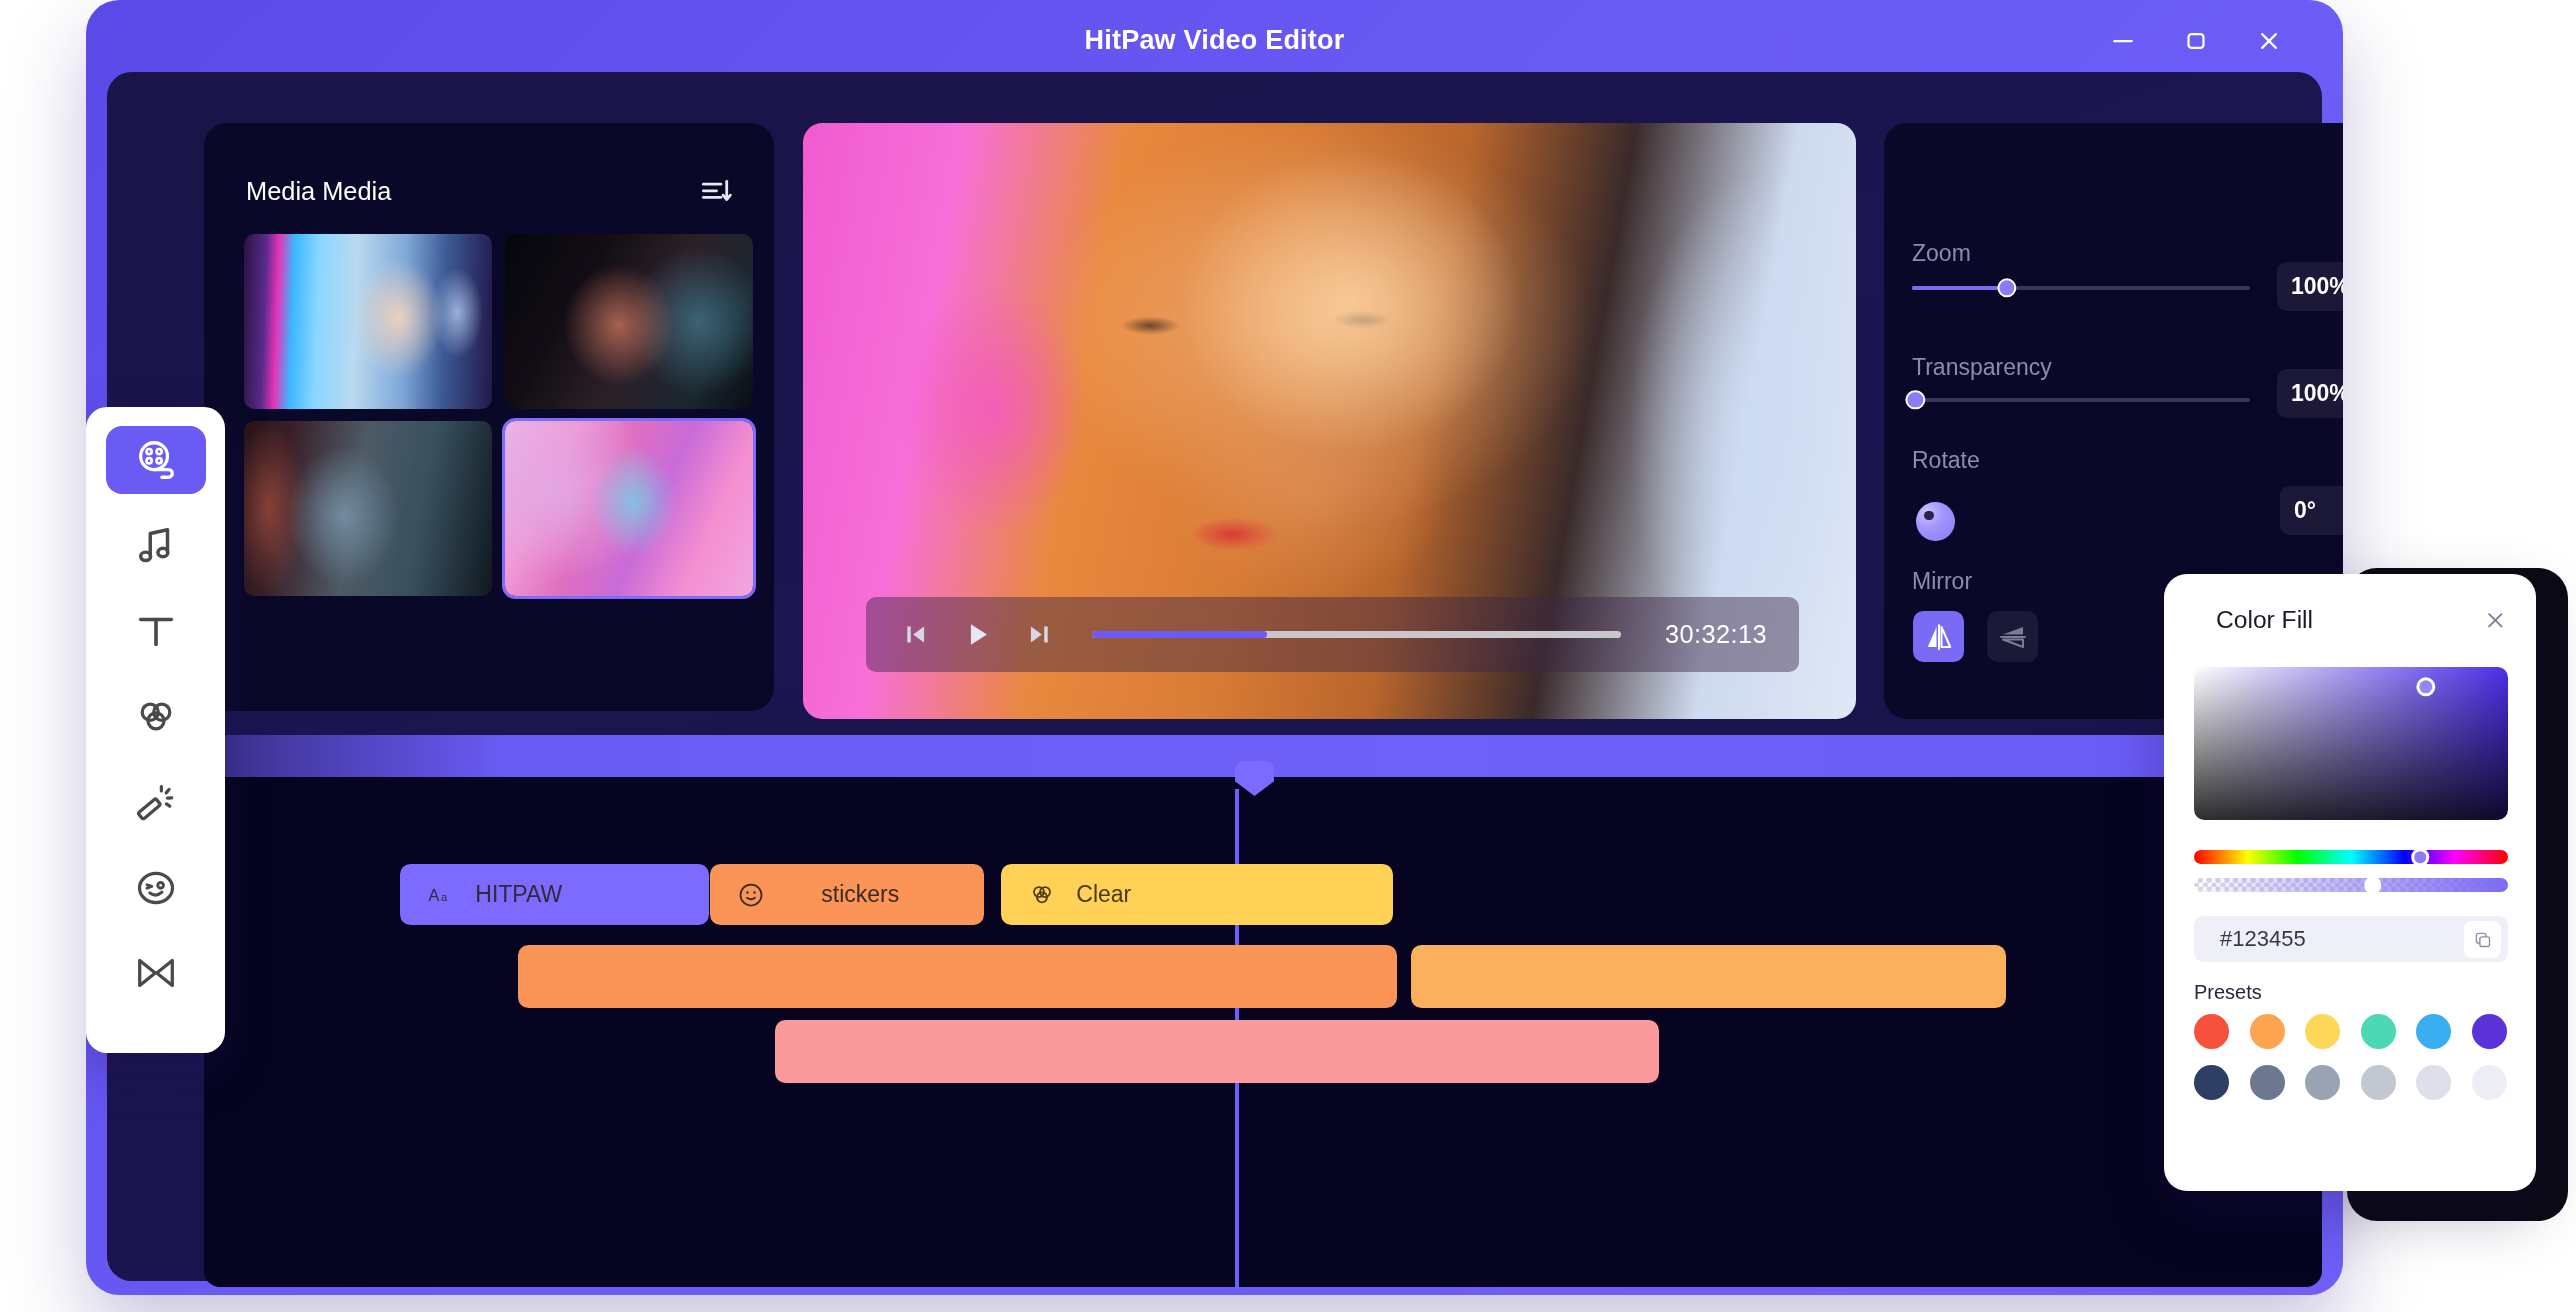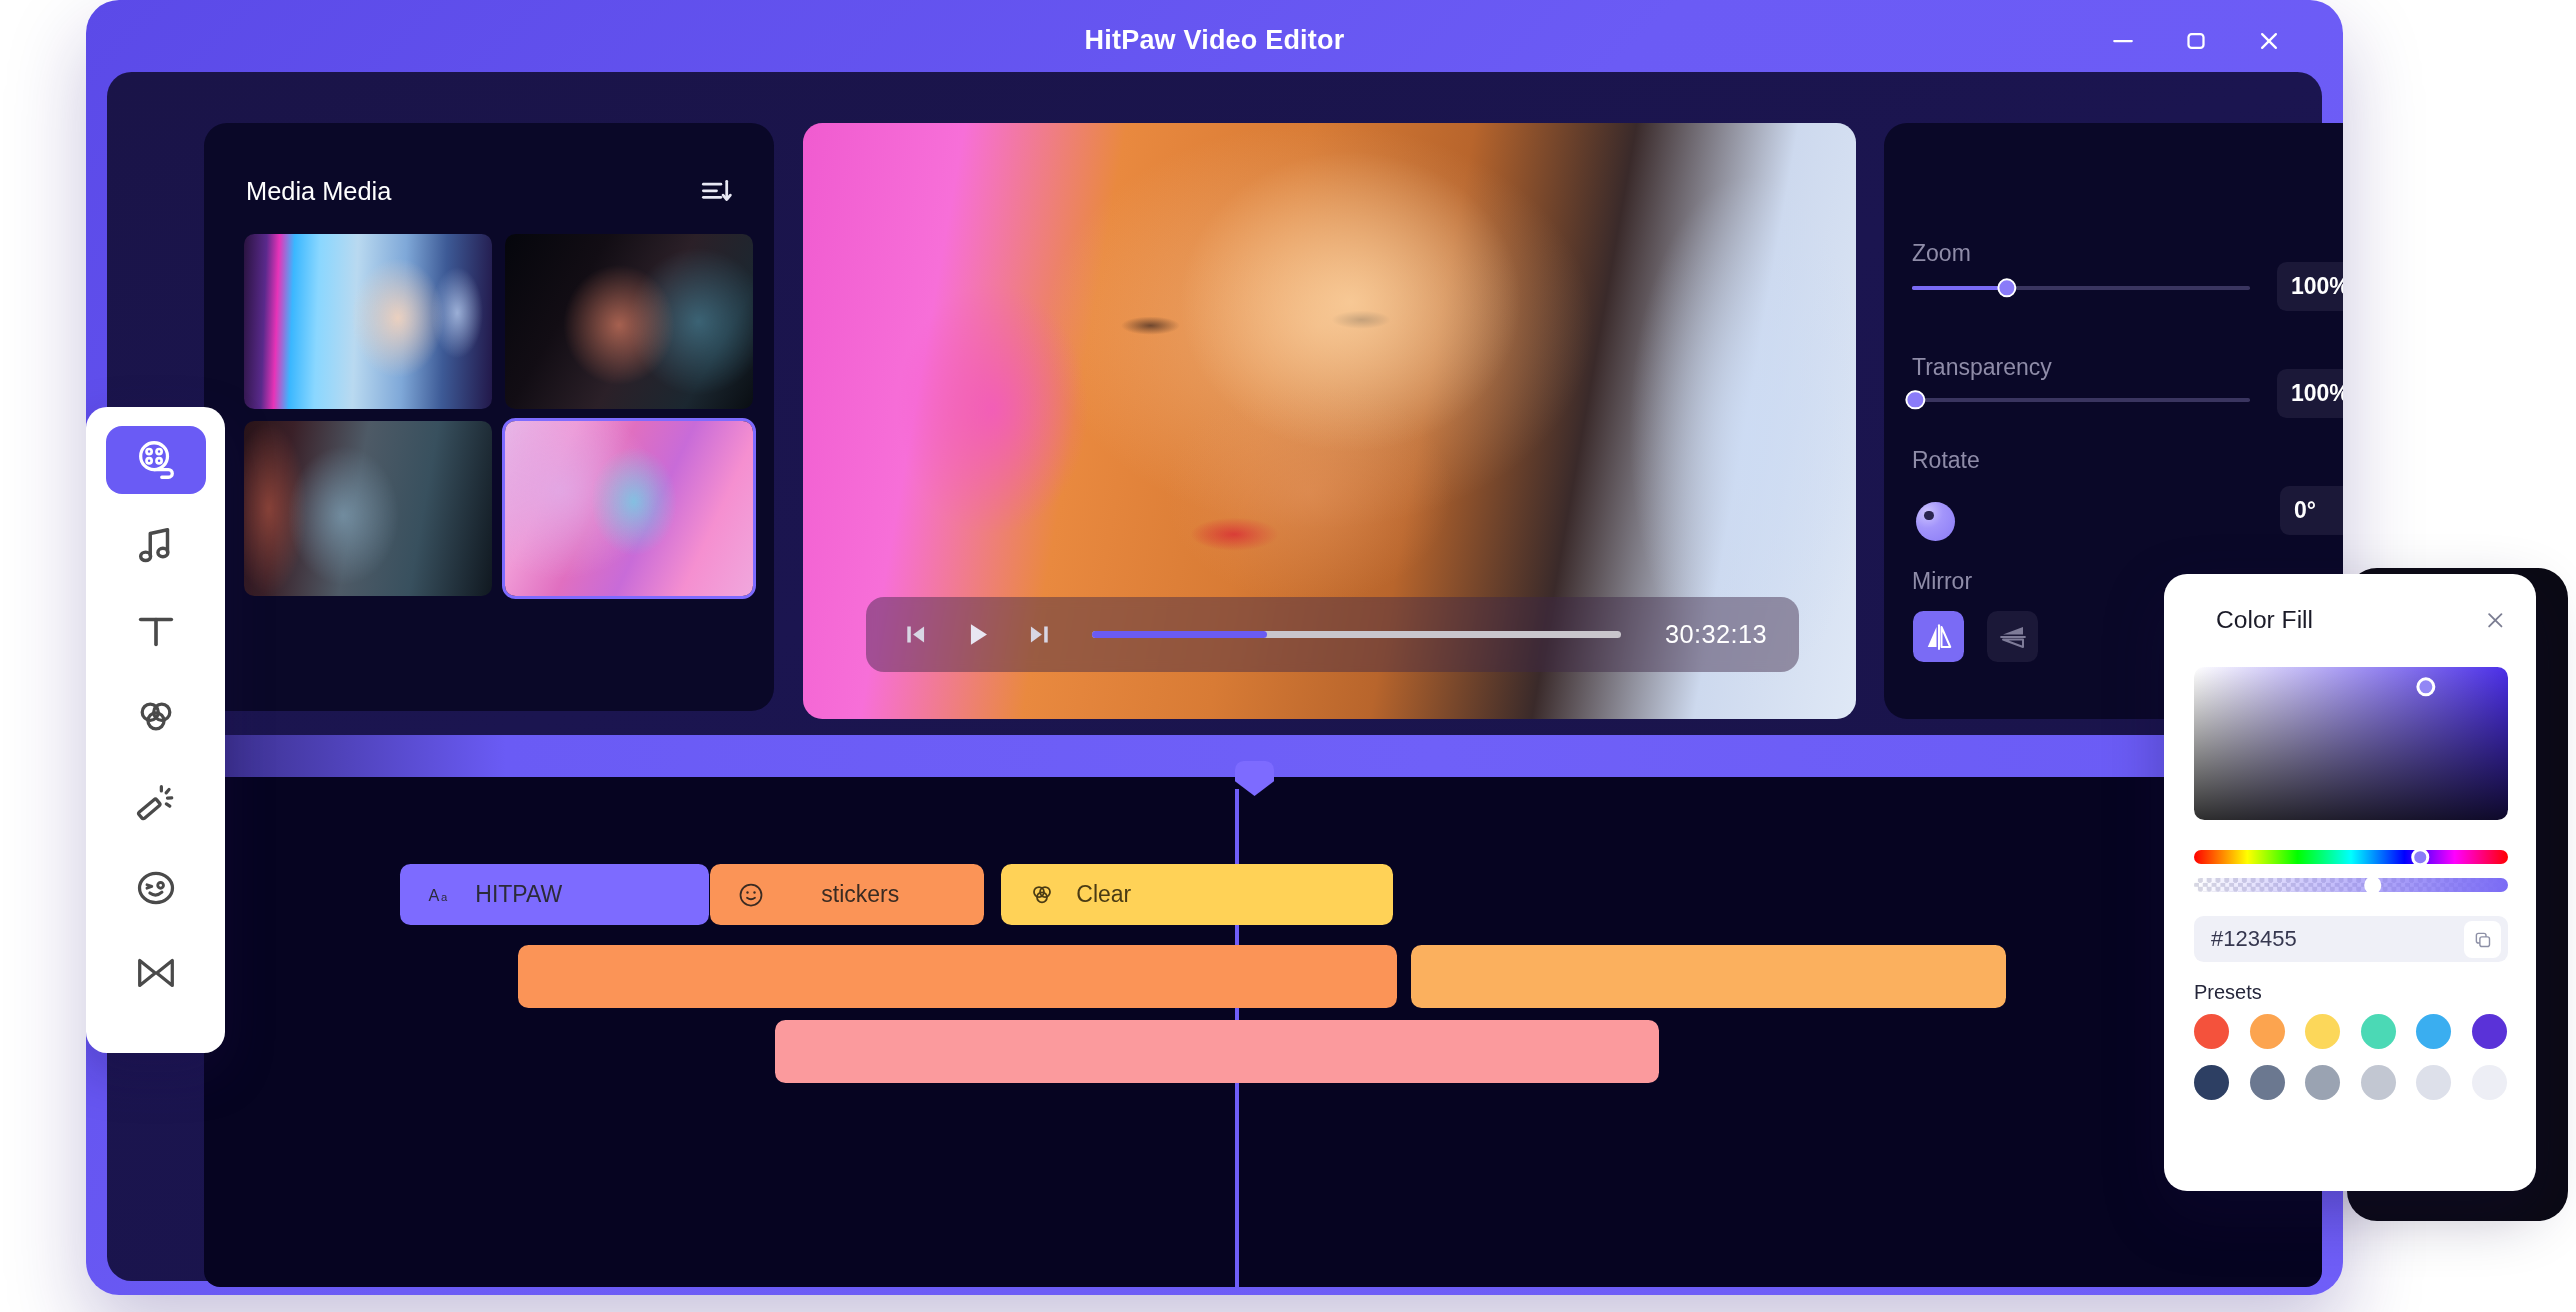--- a/index.html
+++ b/index.html
@@ -103,21 +103,21 @@
       radial-gradient(ellipse 6% 4% at 41% 69%, rgba(214,34,44,.95), transparent 70%),
       radial-gradient(ellipse 4% 2.2% at 33% 34%, rgba(70,45,35,.75), transparent 70%),
       radial-gradient(ellipse 4% 2.2% at 53% 33%, rgba(60,40,32,.8), transparent 70%),
       radial-gradient(ellipse 13% 30% at 18% 48%, rgba(243,84,196,.75), transparent 70%),
       radial-gradient(ellipse 16% 60% at 90% 52%, rgba(205,220,244,.85), transparent 72%);
   }
   .player-bar {
     position:absolute; left:63px; bottom:47px; width:933px; height:75px;
     background: rgba(60,40,70,.46);
     backdrop-filter: blur(5.3px);
-    border-radius:18px;
+    border-radius:10px;
     display:flex; align-items:center; padding:0 32px; gap:21px;
   }
   .pbtn { width:39px; height:39px; display:flex; align-items:center; justify-content:center; cursor:pointer; flex:none;}
   .prog-wrap { flex:1; height:7px; margin-left:14px; margin-right:23px; position:relative; cursor:pointer;}
   .prog-bg { position:absolute; inset:0; background:#c9c6cc; border-radius:3.5px; }
   .prog-fill { position:absolute; left:0; top:0; bottom:0; width:33%; background:#6a5bf2; border-radius:3.5px; }
   .timecode { color:#ffffff; font-size:25.4px; letter-spacing:0.4px; flex:none; }
 
   
   .props {
@@ -235,21 +235,21 @@
       linear-gradient(90deg, rgba(122,107,245,0), rgba(122,107,245,1)),
       repeating-conic-gradient(#d7d7e2 0 25%, #ffffff 0 50%) 0 0/8.8px 8.8px;
   }
   .bar-knob {
     position:absolute; width:17.5px; height:17.5px; border-radius:50%;
     background:#8a7bf8; border:3.5px solid #ffffff; top:50%; transform:translate(-50%,-50%); cursor:pointer;
   }
   .alpha-bar .bar-knob { background:#ffffff; }
   .hex-row {
     position:absolute; left:30px; top:342px; width:314px; height:46px;
-    background:#eff0f7; border-radius:9.6px; display:flex; align-items:center; padding:0 7px 0 17px;
+    background:#eff0f7; border-radius:9.6px; display:flex; align-items:center; padding:0 7px 0 26px;
     justify-content:space-between;
   }
   .hex-val { font-size:22px; color:#36374f; }
   .copy-btn { width:37px; height:37px; border-radius:8px; background:#ffffff; display:flex; align-items:center; justify-content:center; cursor:pointer;}
   .presets-label { position:absolute; left:30px; top:407px; font-size:20px; color:#25263a; }
   .presets-grid {
     position:absolute; left:30px; top:440px; width:314px;
     display:grid; grid-template-columns: repeat(6,1fr); gap:16px 19.3px;
   }
   .swatch { width:35px; height:35px; border-radius:50%; cursor:pointer; }

